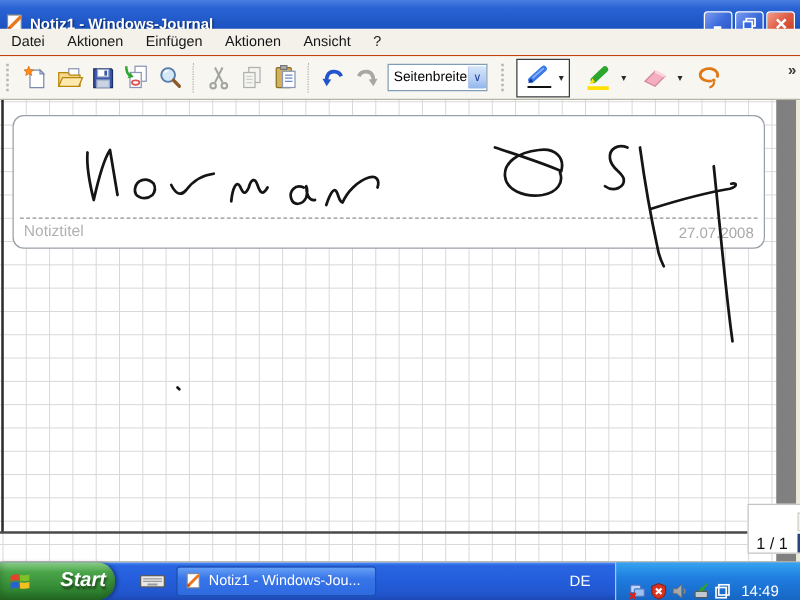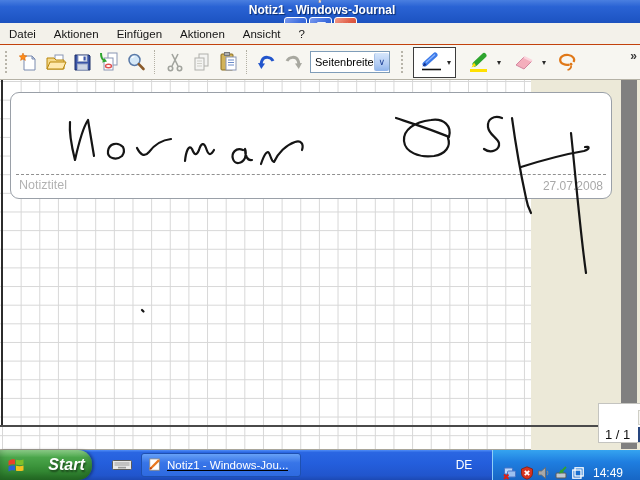--- a/index.html
+++ b/index.html
@@ -1,21 +1,21 @@
 <!DOCTYPE html>
 <html><head>
 <meta charset="utf-8">
 <style>
   html,body{margin:0;padding:0;}
   body{width:640px;height:480px;position:relative;overflow:hidden;
        font-family:"Liberation Sans",sans-serif;background:#ece9d8;}
   
   .titlebar{position:absolute;top:0;left:0;right:0;height:37px;
     background:linear-gradient(180deg,#4a7fe0 0%,#2a63d4 18%,#1e55c4 55%,#1847a8 88%,#11357e 100%);
-    display:flex;align-items:center;padding-left:4px;flex-direction:column;}
+    display:flex;align-items:center;padding-left:4px;}
   .titlebar .app-icon{width:16px;height:16px;margin-right:4px;}
   .titlebar .title{color:#fff;font-weight:bold;font-size:12px;
     text-shadow:1px 1px 1px #0a2a6a;flex:1;white-space:nowrap;}
   .win-btns{display:flex;gap:2px;margin-right:4px;}
   .win-btn{width:21px;height:18px;border-radius:3px;border:1px solid #fff;
     display:grid;place-items:center;
     background:linear-gradient(135deg,#7d9bef 0%,#3c6cdd 50%,#2a55c0 100%);}
   .win-btn.close{background:linear-gradient(135deg,#f2a08c 0%,#e1604a 45%,#c23a20 100%);}
   
   .menubar{position:absolute;top:23px;left:0;right:0;height:21px;background:#f3f1ea;
@@ -31,21 +31,21 @@
     align-items:center;margin:0 3px;}
   .combo .combo-value{flex:1;font-size:11px;padding-left:4px;color:#000;white-space:nowrap;}
   .combo .combo-arrow{width:16px;height:18px;margin:0;border-left:1px solid #a8c2e8;border-radius:2px;
     background:linear-gradient(180deg,#d6e6fb 0%,#b4cdf4 60%,#8fb4ec 100%);
     color:#1c3f94;font-size:9px;display:grid;place-items:center;}
   .tool-selected{height:29px;border:1px solid #3c3c3c;background:#fff;display:flex;
     align-items:center;padding:0 4px;margin:0 2px;}
   .dd-arrow{font-size:8px;color:#2a2a2a;margin-left:3px;}
   .overflow{position:absolute;right:3px;top:4px;font-size:12px;font-weight:bold;color:#3a3a3a;}
   
-  .canvas{position:absolute;top:80px;left:0;width:531px;height:370px;background:#fff;
+  .canvas{position:absolute;top:80px;left:0;width:640px;height:370px;background:#fff;
     background-image:linear-gradient(to right,#d7d7d7 1px,transparent 1px),
                      linear-gradient(to bottom,#d7d7d7 1px,transparent 1px);
     background-size:18.65px 18.65px;background-position:2px 1px;
     border-bottom:1px solid #a9a69a;box-sizing:border-box;}
   .page-left-edge{position:absolute;left:1px;top:0;width:2px;height:346px;background:#2c2c2c;}
   .page-bottom-edge{position:absolute;left:0;top:345px;width:621px;height:2px;background:#4a4a4a;}
   .outside-strip{position:absolute;left:621px;top:0;width:16px;height:100%;background:#808080;}
   .right-border{position:absolute;left:637px;top:0;width:3px;height:100%;background:#ece9d8;}
   .title-box{position:absolute;left:10px;top:12px;width:600px;height:105px;background:#fff;
     border:1px solid #9aa0a8;border-radius:9px;z-index:2;}
@@ -66,21 +66,21 @@
     background:linear-gradient(180deg,#4f8df8 0%,#2a66e2 8%,#245edc 45%,#2155cc 85%,#1c49b4 100%);}
   .start-btn{position:absolute;left:0;top:0;width:92px;height:30px;border-radius:0 14px 14px 0;
     background:linear-gradient(180deg,#8ed08a 0%,#4aa54a 25%,#389038 60%,#2a7e2a 100%);
     box-shadow:inset 0 -4px 8px rgba(0,0,0,.25),2px 0 3px rgba(0,0,0,.35);
     display:flex;align-items:center;justify-content:center;gap:23px;}
   .start-label{color:#fff;font-weight:bold;font-style:italic;font-size:16px;
     text-shadow:1px 2px 2px rgba(0,0,0,.5);}
   .kb-icon{position:absolute;left:112px;top:8px;}
   .task-btn{position:absolute;left:141px;top:3px;width:160px;height:24px;border-radius:3px;
     background:linear-gradient(180deg,#67a1f7 0%,#3875e8 40%,#2e6ae0 100%);
-    border:1px solid #1e50b0;box-sizing:border-box;display:flex;align-items:center;gap:5px;padding:0 6px;text-decoration:underline;}
+    border:1px solid #1e50b0;box-sizing:border-box;display:flex;align-items:center;gap:5px;padding:0 6px;}
   .task-label{color:#fff;font-size:11.5px;white-space:nowrap;overflow:hidden;}
   .lang{position:absolute;left:449px;top:0;width:30px;height:30px;display:grid;place-items:center;
     color:#fff;font-size:12px;}
   .tray{position:absolute;left:492px;right:0;top:0;height:30px;
     background:linear-gradient(180deg,#35a4f0 0%,#1f7ee0 40%,#1766c4 100%);
     border-left:1px solid #8fd0f8;display:flex;align-items:flex-end;gap:3px;padding-left:10px;box-sizing:border-box;}
   .tray-icon{width:14px;height:14px;display:grid;place-items:center;}
   .clock{color:#fff;font-size:12px;margin-left:5px;}
 </style>
 </head>

